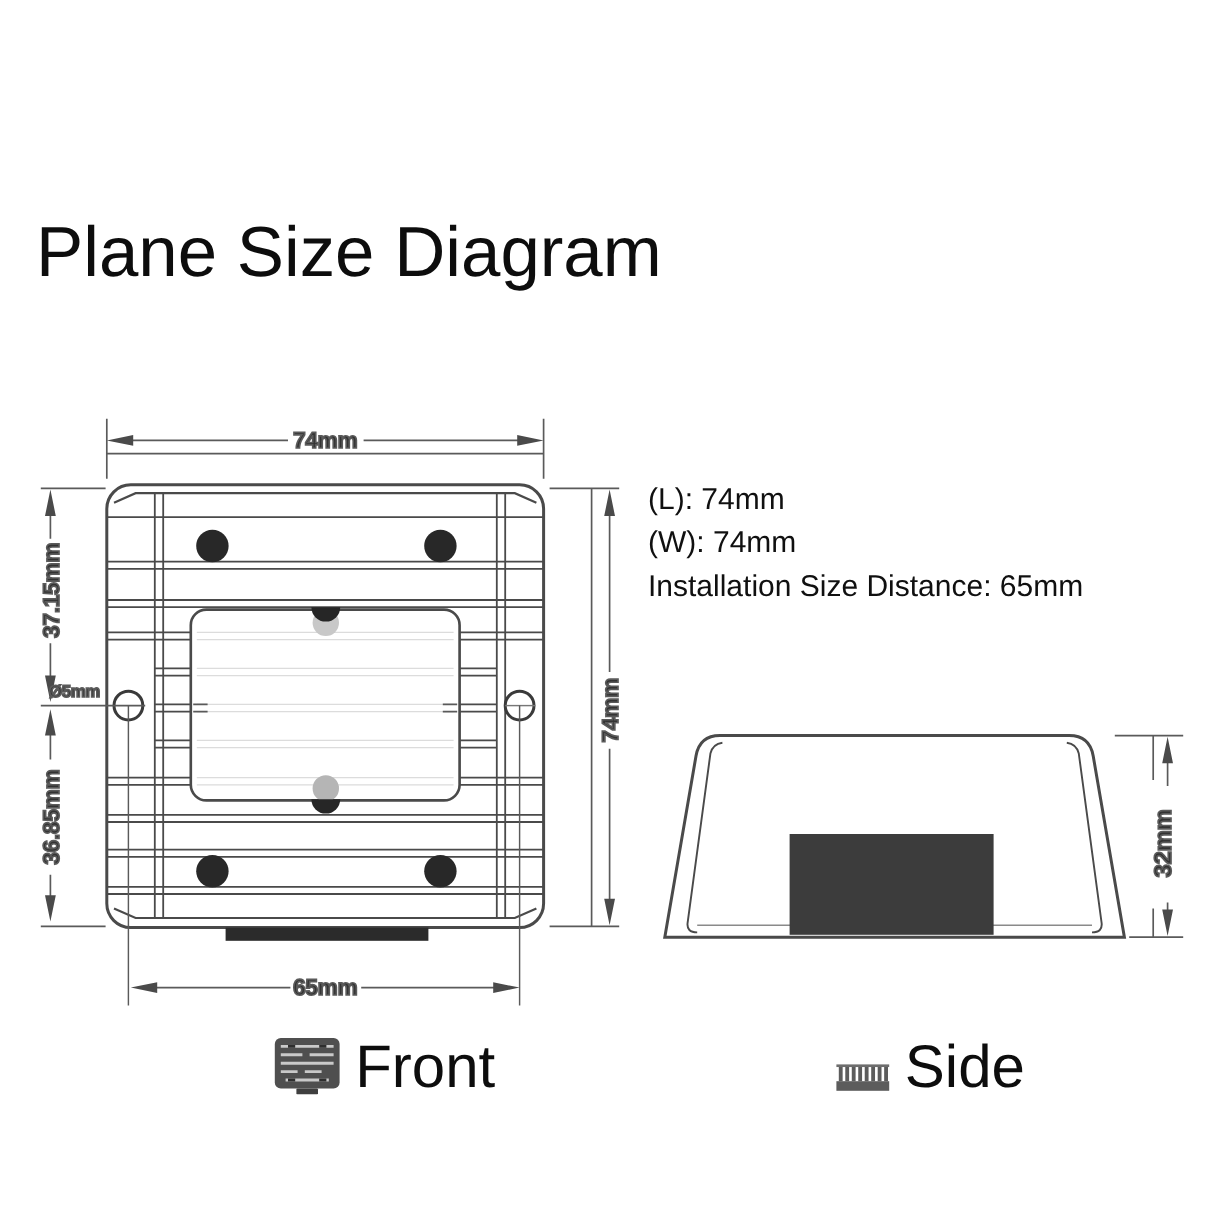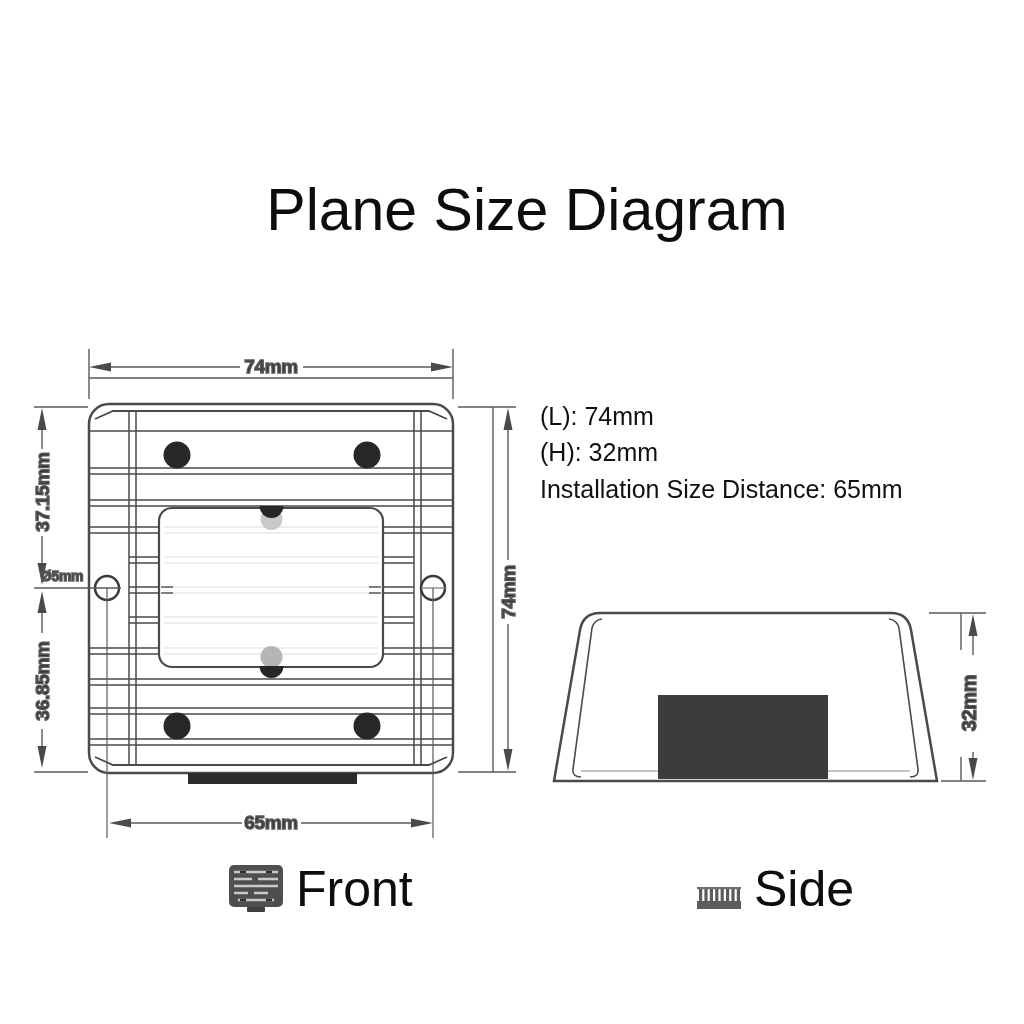--- a/index.html
+++ b/index.html
@@ -1,18 +1,18 @@
 <!DOCTYPE html>
 <html><head>
 <meta charset="utf-8">
 <style>
   html,body{margin:0;padding:0;background:#ffffff;}
   #page{position:relative;width:1024px;height:1024px;background:#ffffff;overflow:hidden;
         font-family:"Liberation Sans",sans-serif;}
-  #title{position:absolute;top:176px;left:30px;right:0;text-align:center;
+  #title{position:absolute;top:176px;left:30px;right:0;text-align:left;
          font-size:59px;font-weight:400;color:#0d0d0d;letter-spacing:0px;white-space:nowrap;}
   #specs{position:absolute;left:540px;top:398px;font-size:25px;line-height:36.4px;
          color:#101010;white-space:nowrap;}
   #drawing{position:absolute;left:0;top:0;}
   .caption{position:absolute;display:flex;align-items:flex-end;color:#0d0d0d;
            font-size:50px;line-height:46px;white-space:nowrap;}
   #front-caption{left:228px;top:864px;}
   #side-caption{left:696px;top:866px;}
   .caption .cap-text{margin-left:12px;}
   .cap-icon{display:block;}
@@ -23,21 +23,21 @@
 </style>
 </head>
 <body>
 
 <div id="page">
 
   <div id="title">Plane Size Diagram</div>
 
   <div id="specs">
     <div>(L): 74mm</div>
-    <div>(H): 32mm</div>
+    <div>(W): 74mm</div>
     <div>Installation Size Distance: 65mm</div>
   </div>
 
   <svg id="drawing" width="1024" height="1024" viewBox="0 0 1024 1024">
 
     <g stroke="#4a4a4a" fill="none" stroke-width="1.5">
 
       <rect x="89" y="404" width="364" height="369" rx="20" fill="#ffffff" stroke-width="2.5"></rect>
 
       <path d="M95,419 L113,411 H429 L447,419" stroke-width="1.8"></path>

